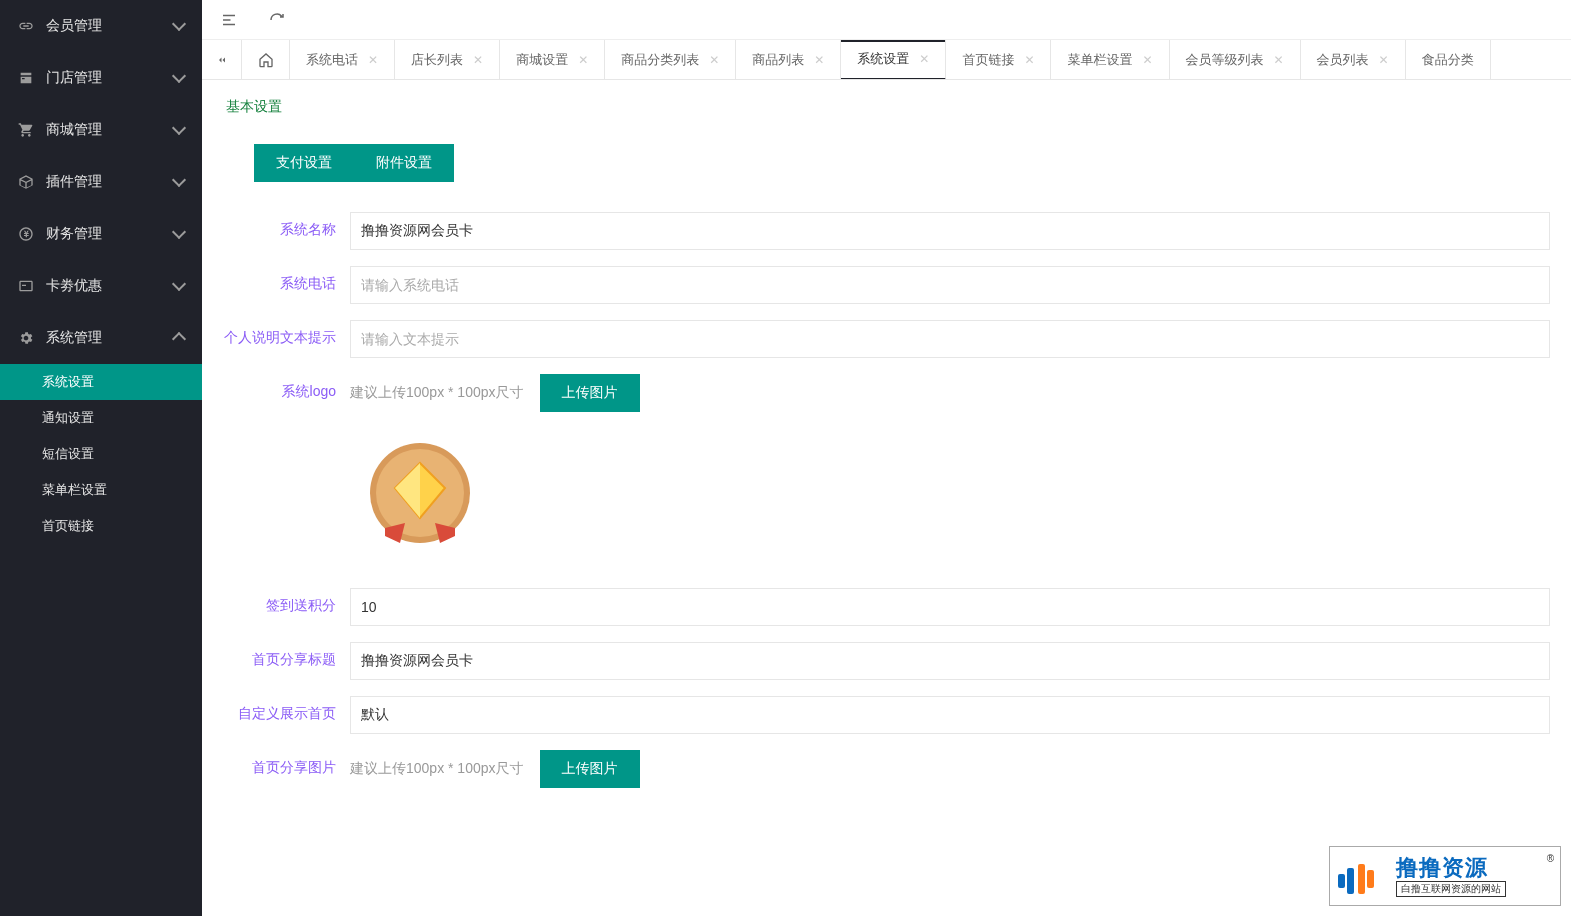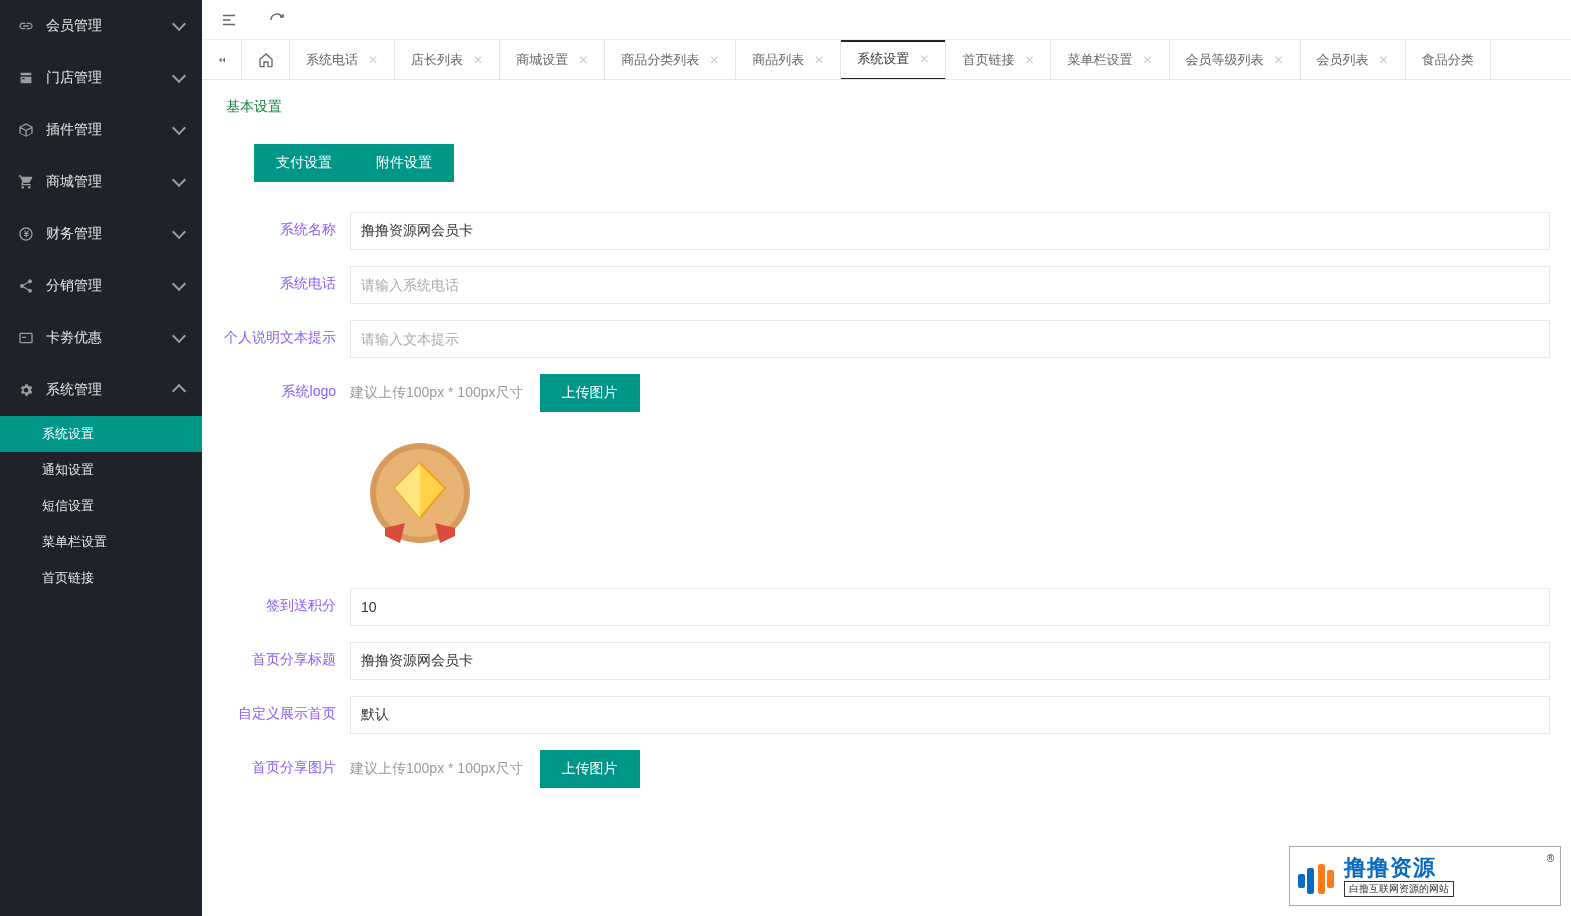--- a/index.html
+++ b/index.html
@@ -42,21 +42,21 @@
 .form-row { display:flex; margin-bottom:16px; align-items:flex-start; }
 .form-label { width:130px; text-align:right; padding-right:14px; padding-top:9px; color:#8b5cf6; font-size:14px; flex-shrink:0; }
 .form-ctrl { flex:1; }
 .form-ctrl input[type="text"] { width:100%; max-width:1200px; height:38px; border:1px solid #e6e6e6; padding:0 10px; font-size:14px; color:#333; }
 .form-ctrl input::placeholder { color:#aaa; }
 .hint-inline { display:flex; align-items:center; gap:16px; }
 .hint-text { color:#999; font-size:14px; }
 .logo-preview { width:140px; height:140px; margin-left:130px; margin-bottom:20px; display:flex; align-items:center; justify-content:center; }
 
 
-.watermark { position:fixed; right:10px; bottom:10px; width:272px; height:60px; border:1px solid #aaa; background:#fff; display:flex; align-items:center; padding:6px; gap:8px; }
+.watermark { position:fixed; right:10px; bottom:10px; width:232px; height:60px; border:1px solid #aaa; background:#fff; display:flex; align-items:center; padding:6px; gap:20px; }
 .wm-logo { width:40px; height:40px; flex-shrink:0; }
 .wm-txt { display:flex; flex-direction:column; line-height:1.2; }
 .wm-main { font-size:22px; font-weight:bold; color:#0a6abf; letter-spacing:1px; }
 .wm-sub { font-size:10px; color:#333; background:#fff; border:1px solid #333; padding:1px 4px; width:fit-content; }
 .wm-r { font-size:10px; color:#333; margin-left:auto; align-self:flex-start; }
 </style>
 </head>
 <body>
 
 <div class="app">
@@ -76,51 +76,42 @@
           <svg viewBox="0 0 24 24">
             <path d="M4 4h16v4H4V4zm0 6h16v10H4V10zm2 2v2h4v-2H6z"></path>
           </svg>
         </span>
       <span class="label">门店管理</span>
       <span class="chev"></span>
     </div>
     <div class="side-item">
       <span class="icon">
           <svg viewBox="0 0 24 24">
+            <path d="M7 18c-1.1 0-2 .9-2 2s.9 2 2 2 2-.9 2-2-.9-2-2-2zM1 2v2h2l3.6 7.6L5.2 14c-.2.3-.2.7-.2 1 0 1.1.9 2 2 2h12v-2H7.4l1.1-2h7.5c.8 0 1.4-.4 1.8-1l3.6-6.5c.1-.2.1-.3.1-.5 0-.6-.4-1-1-1H5.2l-.9-2H1zm16 16c-1.1 0-2 .9-2 2s.9 2 2 2 2-.9 2-2-.9-2-2-2z"></path>
+          </svg>
+        </span>
+      <span class="label">商城管理</span>
+      <span class="chev"></span>
+    </div>
+    <div class="side-item">
+      <span class="icon">
+          <svg viewBox="0 0 24 24">
             <path d="M12 2L2 7v10l10 5 10-5V7L12 2zm0 2.3L19.5 8 12 11.7 4.5 8 12 4.3zM4 9.7l7 3.5v7.1l-7-3.5V9.7zm9 10.6v-7.1l7-3.5v7.1l-7 3.5z"></path>
           </svg>
         </span>
       <span class="label">插件管理</span>
       <span class="chev"></span>
     </div>
     <div class="side-item">
       <span class="icon">
           <svg viewBox="0 0 24 24">
-            <path d="M7 18c-1.1 0-2 .9-2 2s.9 2 2 2 2-.9 2-2-.9-2-2-2zM1 2v2h2l3.6 7.6L5.2 14c-.2.3-.2.7-.2 1 0 1.1.9 2 2 2h12v-2H7.4l1.1-2h7.5c.8 0 1.4-.4 1.8-1l3.6-6.5c.1-.2.1-.3.1-.5 0-.6-.4-1-1-1H5.2l-.9-2H1zm16 16c-1.1 0-2 .9-2 2s.9 2 2 2 2-.9 2-2-.9-2-2-2z"></path>
-          </svg>
-        </span>
-      <span class="label">商城管理</span>
-      <span class="chev"></span>
-    </div>
-    <div class="side-item">
-      <span class="icon">
-          <svg viewBox="0 0 24 24">
             <path d="M12 2C6.5 2 2 6.5 2 12s4.5 10 10 10 10-4.5 10-10S17.5 2 12 2zm0 18c-4.4 0-8-3.6-8-8s3.6-8 8-8 8 3.6 8 8-3.6 8-8 8zm-.5-5H9v-1.5h2.5V12H9v-1.5h2L9 7h2l1.5 3L14 7h2l-2 3.5h2V12h-2.5v1.5H16V15h-2.5v2h-2v-2z"></path>
           </svg>
         </span>
       <span class="label">财务管理</span>
-      <span class="chev"></span>
-    </div>
-    <div class="side-item">
-      <span class="icon">
-          <svg viewBox="0 0 24 24">
-            <path d="M18 16c-.8 0-1.5.3-2 .8l-7.1-4.1c.1-.2.1-.5.1-.7s0-.5-.1-.7L16 7.2c.5.5 1.2.8 2 .8 1.7 0 3-1.3 3-3s-1.3-3-3-3-3 1.3-3 3c0 .2 0 .5.1.7L8 9.8c-.5-.5-1.2-.8-2-.8-1.7 0-3 1.3-3 3s1.3 3 3 3c.8 0 1.5-.3 2-.8l7.1 4.1c-.1.2-.1.4-.1.7 0 1.6 1.3 2.9 2.9 2.9S20.9 20.6 20.9 19 19.6 16 18 16z"></path>
-          </svg>
-        </span>
-      <span class="label">分销管理</span>
       <span class="chev"></span>
     </div>
     <div class="side-item">
       <span class="icon">
           <svg viewBox="0 0 24 24">
             <path d="M20 4H4c-1.1 0-2 .9-2 2v12c0 1.1.9 2 2 2h16c1.1 0 2-.9 2-2V6c0-1.1-.9-2-2-2zm0 14H4V6h16v12zM6 10h6v2H6v-2z"></path>
           </svg>
         </span>
       <span class="label">卡劵优惠</span>
       <span class="chev"></span>

